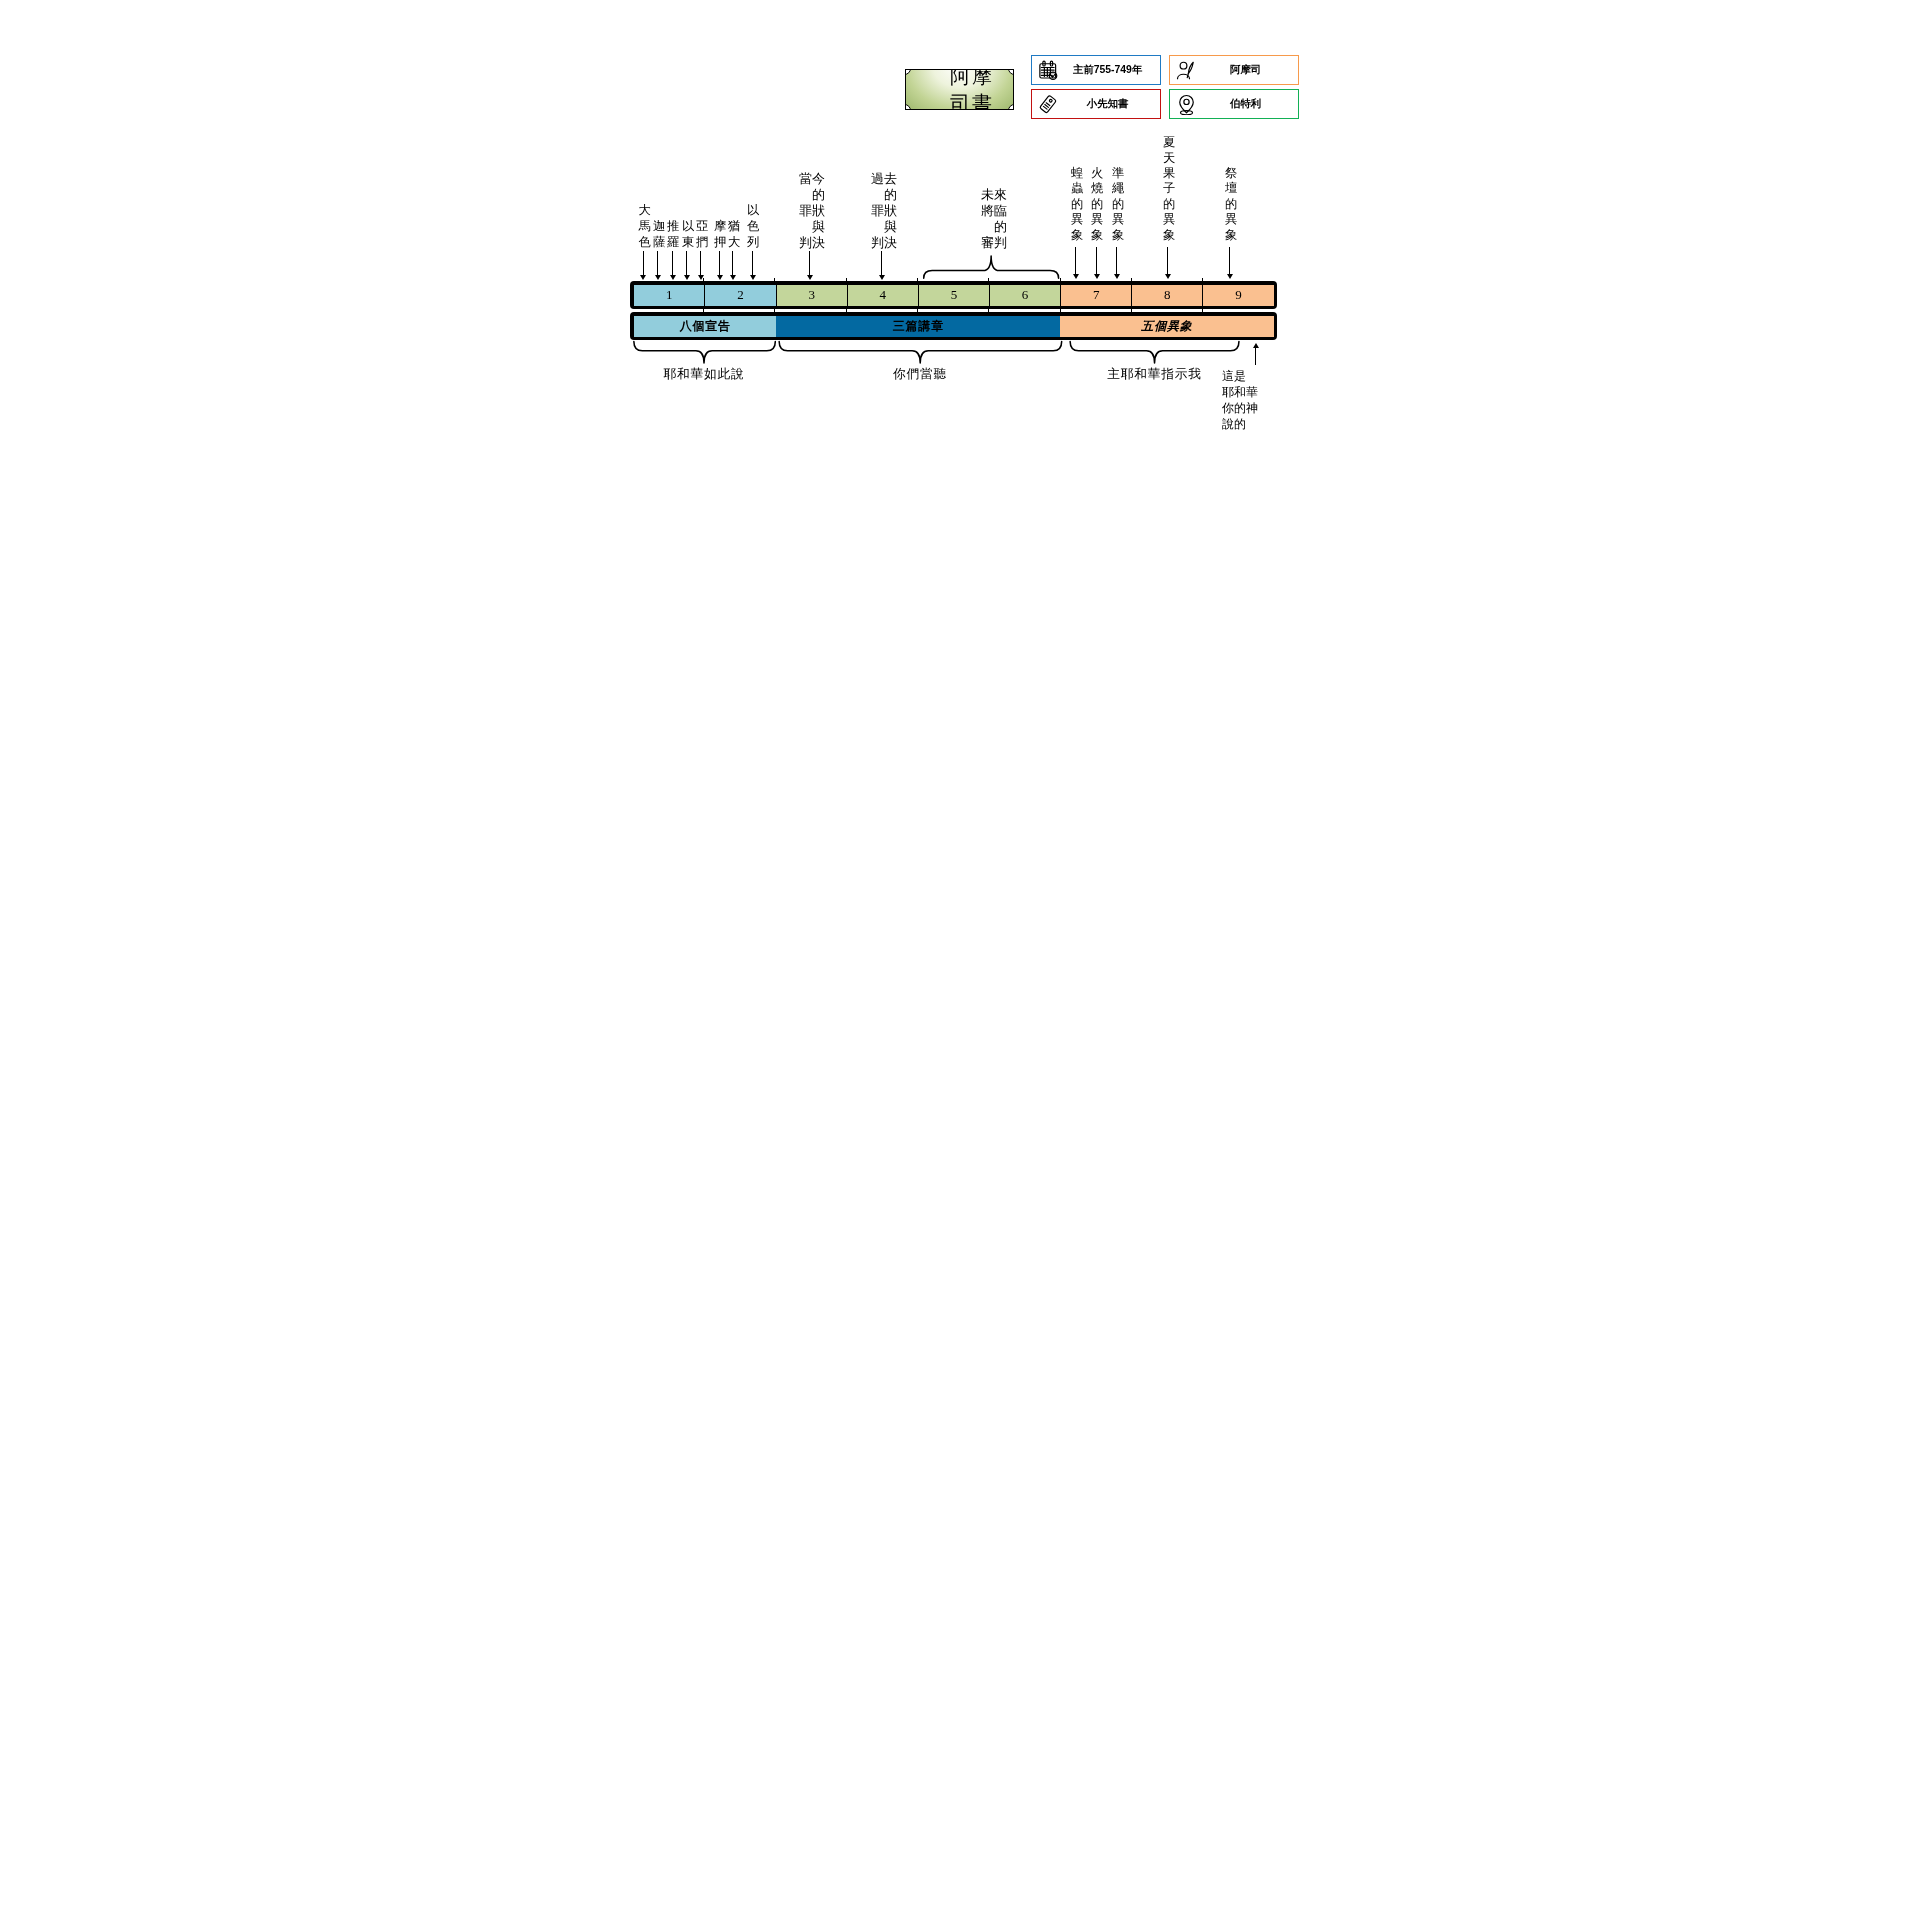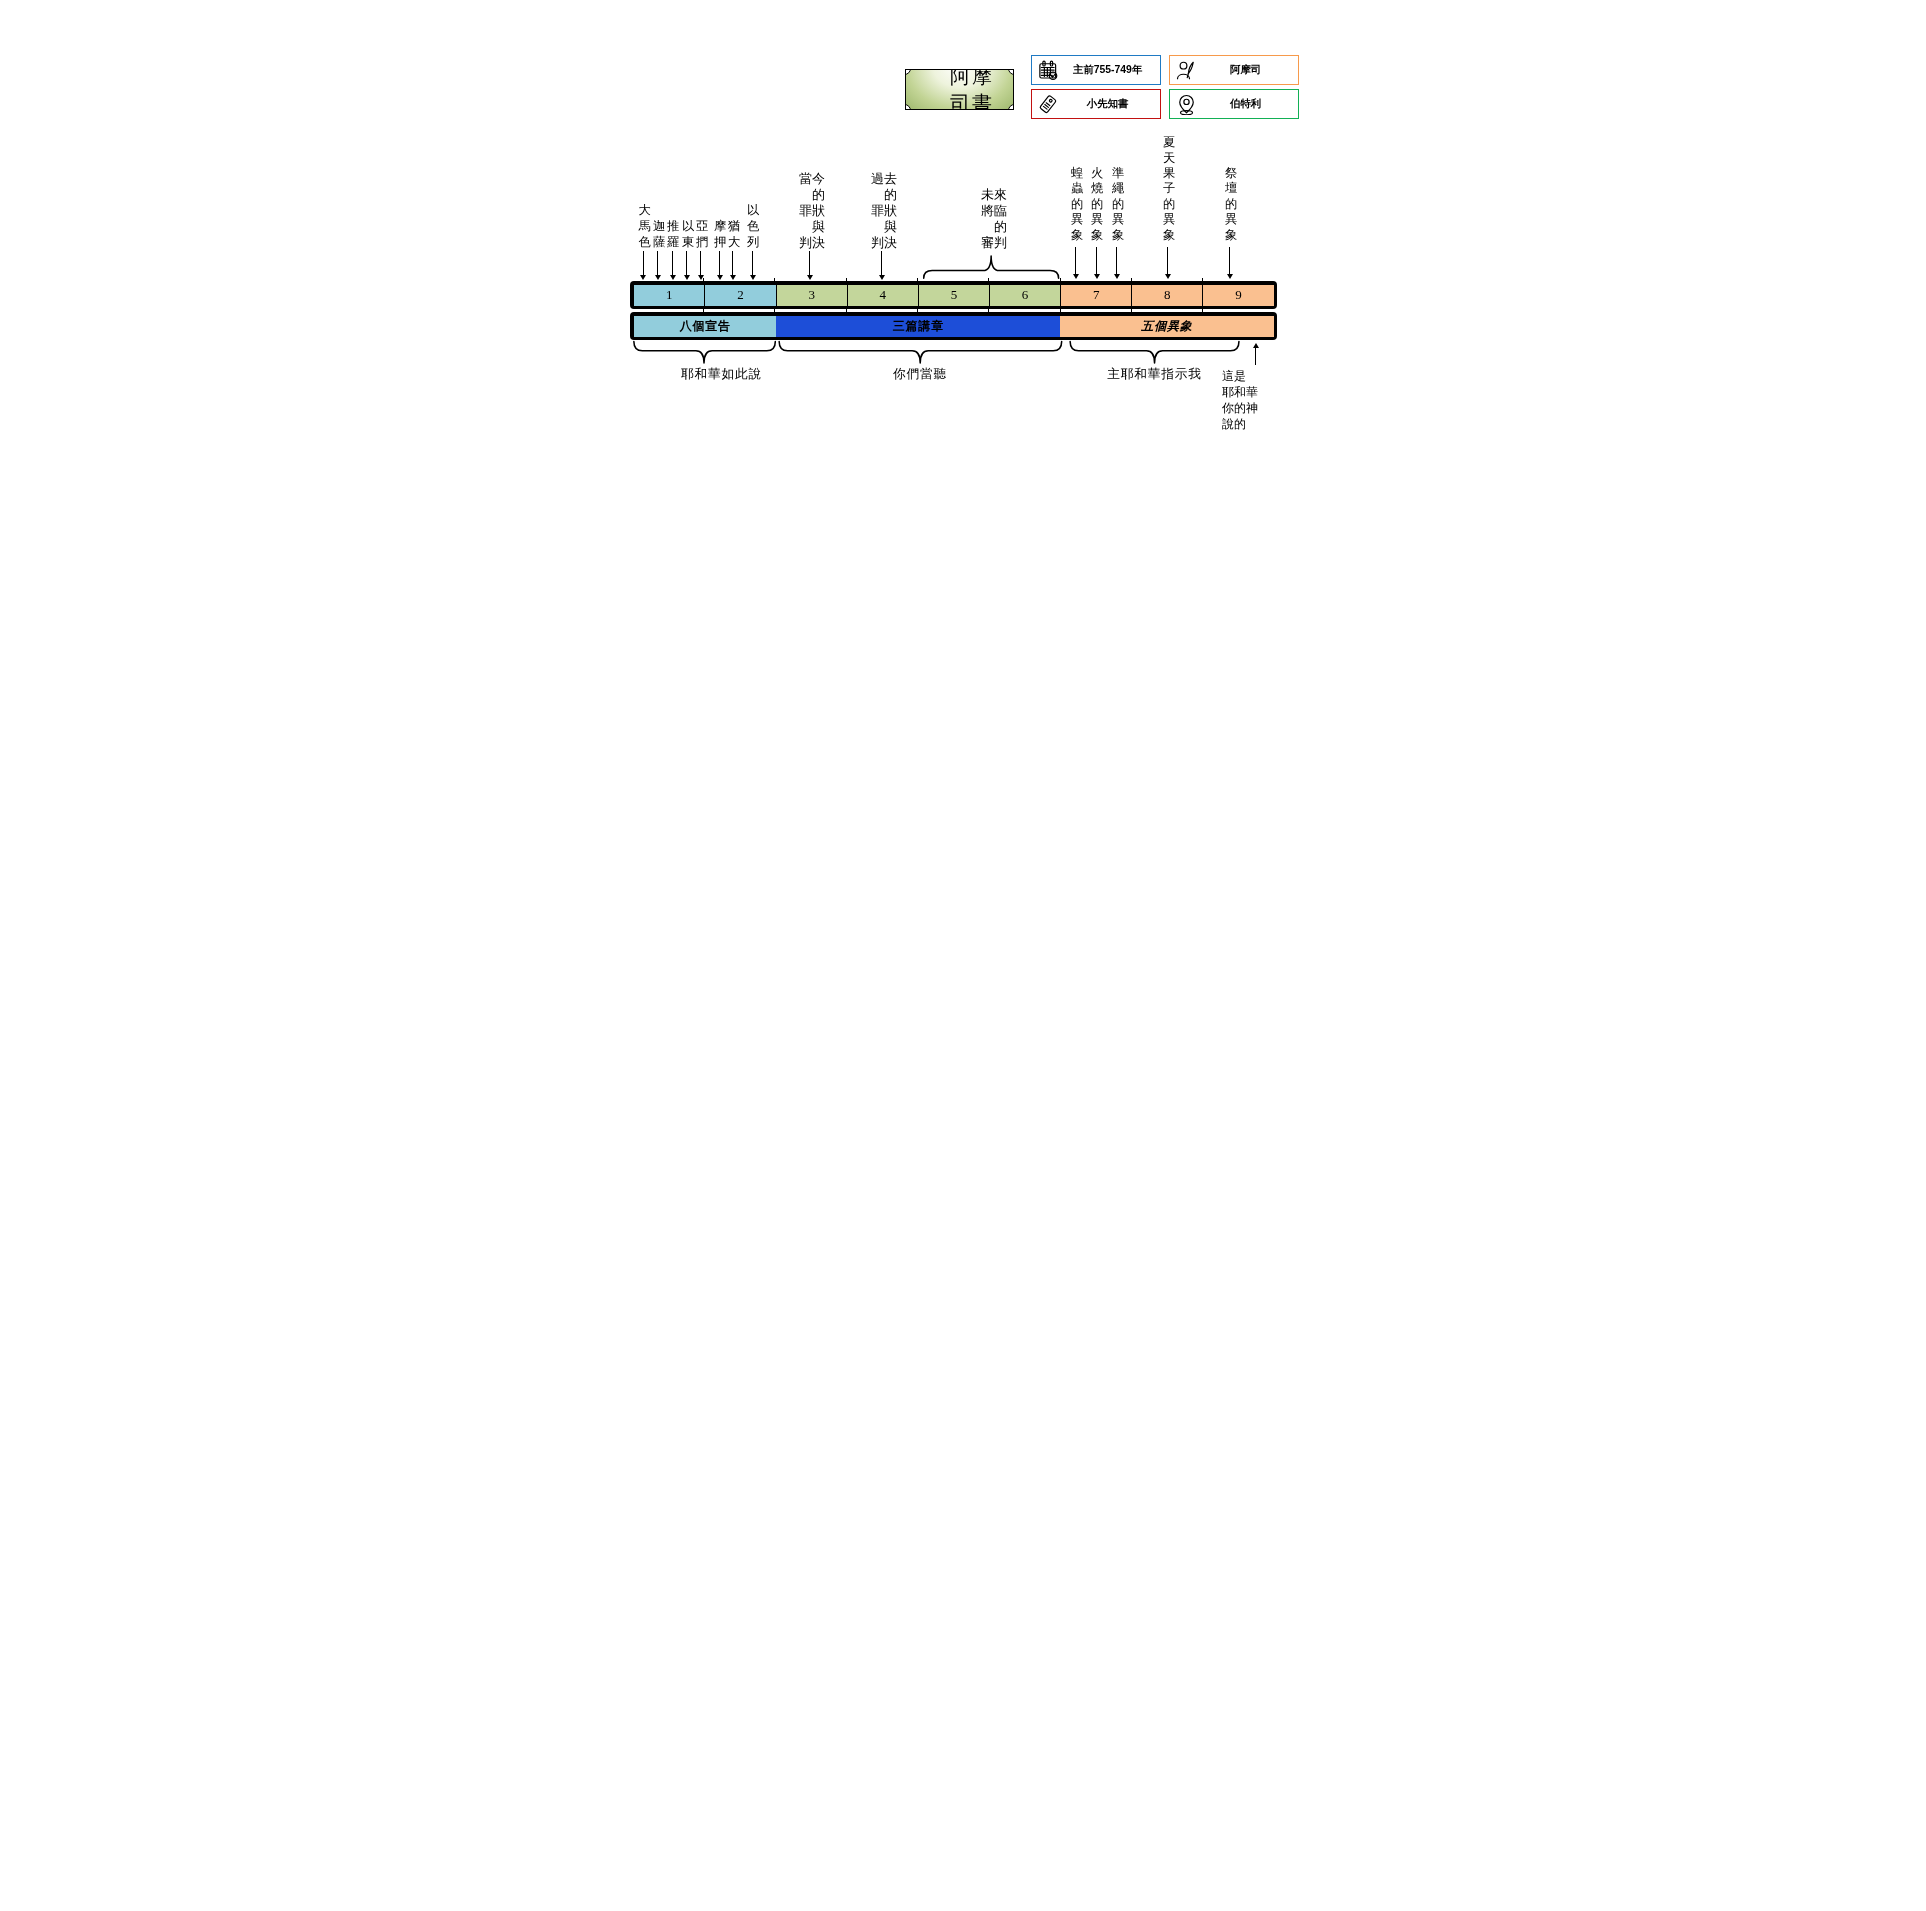--- a/index.html
+++ b/index.html
@@ -87,21 +87,21 @@
     font-size:12px; font-weight:700; letter-spacing:0.8px;
   }
   #section-0{flex:2;} #section-1{flex:4;} #section-2{flex:3;font-style:italic;}
   .tick{position:absolute; top:278px; height:35px; width:1.2px; background:#000; z-index:0;}
   #tick-1{left:78px;}  #tick-2{left:149px;}  #tick-3{left:221px;}  #tick-4{left:292px;}
   #tick-5{left:363px;}  #tick-6{left:435px;} #tick-7{left:506px;} #tick-8{left:577px;}
   
   #brace-layer{position:absolute; left:0; top:0; width:676px; height:478px; z-index:2; pointer-events:none;}
   
   .phrase{position:absolute; top:366px; font-size:12.7px; text-align:center; letter-spacing:0.8px;}
-  #phrase-0{left:21px;  width:116px;text-align:right;}
+  #phrase-0{left:21px;  width:116px;}
   #phrase-1{left:237px; width:116px;}
   #phrase-2{left:464px;width:131px;}
   #closing-text{
     position:absolute; left:597px; top:368px; width:65px;
     font-size:12px; line-height:16px; text-align:left;
   }
   .ic{stroke:#000; stroke-width:3.2; fill:none; stroke-linecap:round; stroke-linejoin:round;}
 </style>
 </head>
 <body>
@@ -272,21 +272,21 @@
     <div class="chapter-cell" style="background-color: rgb(195, 214, 155);">4</div>
     <div class="chapter-cell" style="background-color: rgb(195, 214, 155);">5</div>
     <div class="chapter-cell" style="background-color: rgb(195, 214, 155);">6</div>
     <div class="chapter-cell" style="background-color: rgb(250, 192, 144);">7</div>
     <div class="chapter-cell" style="background-color: rgb(250, 192, 144);">8</div>
     <div class="chapter-cell" style="background-color: rgb(250, 192, 144);">9</div>
   </div>
 
   <div class="tl-row" id="row-sections">
     <div class="section-cell" id="section-0" style="background-color: rgb(146, 205, 220);">八個宣告</div>
-    <div class="section-cell" id="section-1" style="background-color: #1d4ed8; font-family: Liberation Mono, monospace;">三篇講章</div>
+    <div class="section-cell" id="section-1" style="background-color: #0369a1; font-family: Liberation Mono, monospace;">三篇講章</div>
     <div class="section-cell" id="section-2" style="background-color: rgb(250, 192, 144);">五個異象</div>
   </div>
 
   <svg id="brace-layer" viewBox="0 0 1754 1240">
     <path d="M775,722 Q775,702 797,702 L929,702 Q950,702 950,664 Q950,702 971,702 L1103,702 Q1125,702 1125,722" fill="none" stroke="#000" stroke-width="4" stroke-linecap="round" stroke-linejoin="round"></path>
     <path d="M23,886 Q23,910 45,910 L184,910 Q205,910 205,942 Q205,910 226,910 L368,910 Q390,910 390,886" fill="none" stroke="#000" stroke-width="4" stroke-linecap="round" stroke-linejoin="round"></path>
     <path d="M400,886 Q400,910 422,910 L745,910 Q766,910 766,942 Q766,910 787,910 L1111,910 Q1133,910 1133,886" fill="none" stroke="#000" stroke-width="4" stroke-linecap="round" stroke-linejoin="round"></path>
     <path d="M1155,886 Q1155,910 1177,910 L1353,910 Q1374,910 1374,942 Q1374,910 1395,910 L1571,910 Q1593,910 1593,886" fill="none" stroke="#000" stroke-width="4" stroke-linecap="round" stroke-linejoin="round"></path>
   </svg>
 

